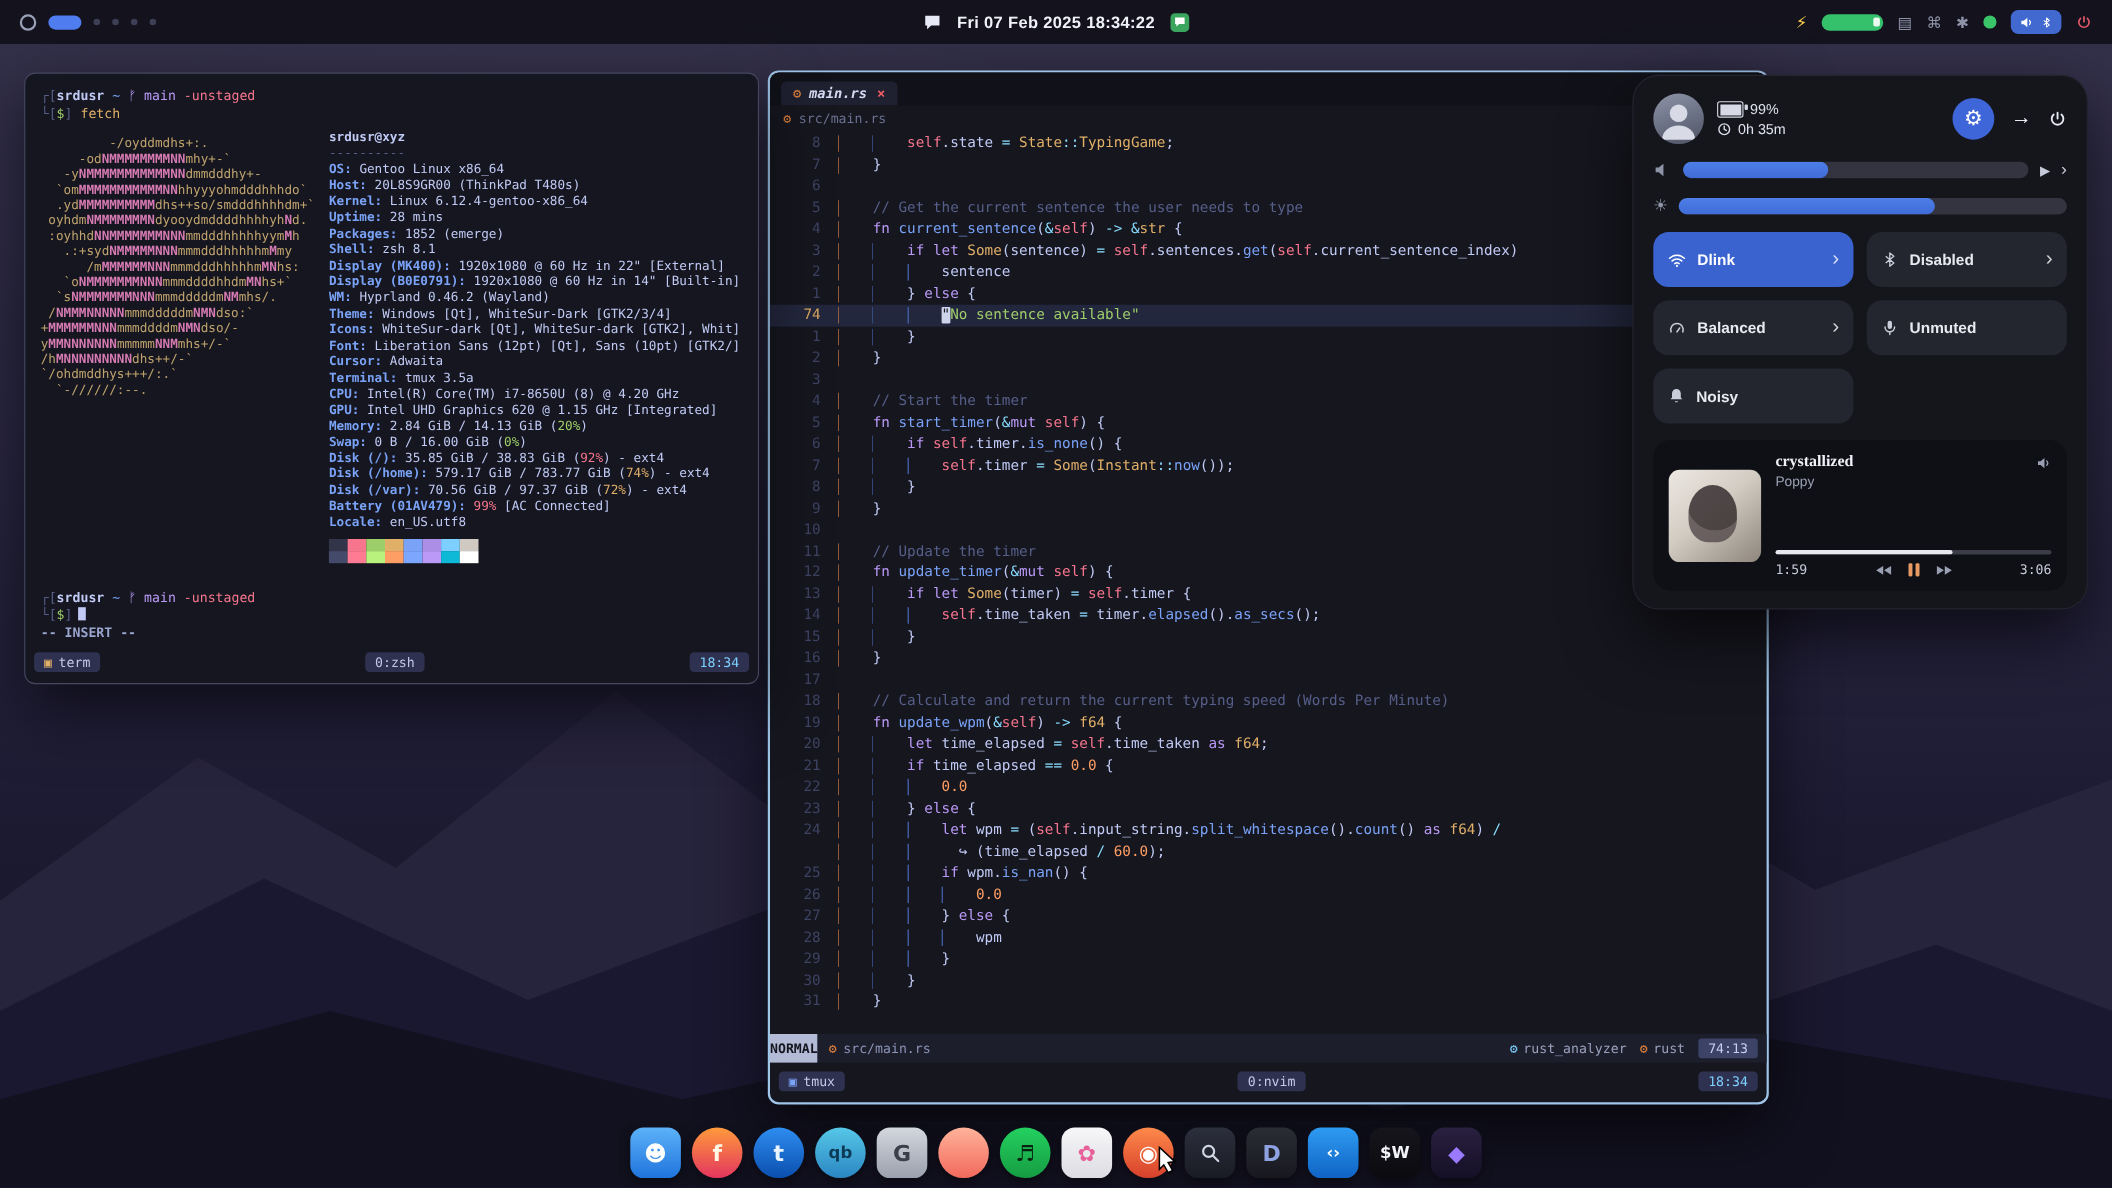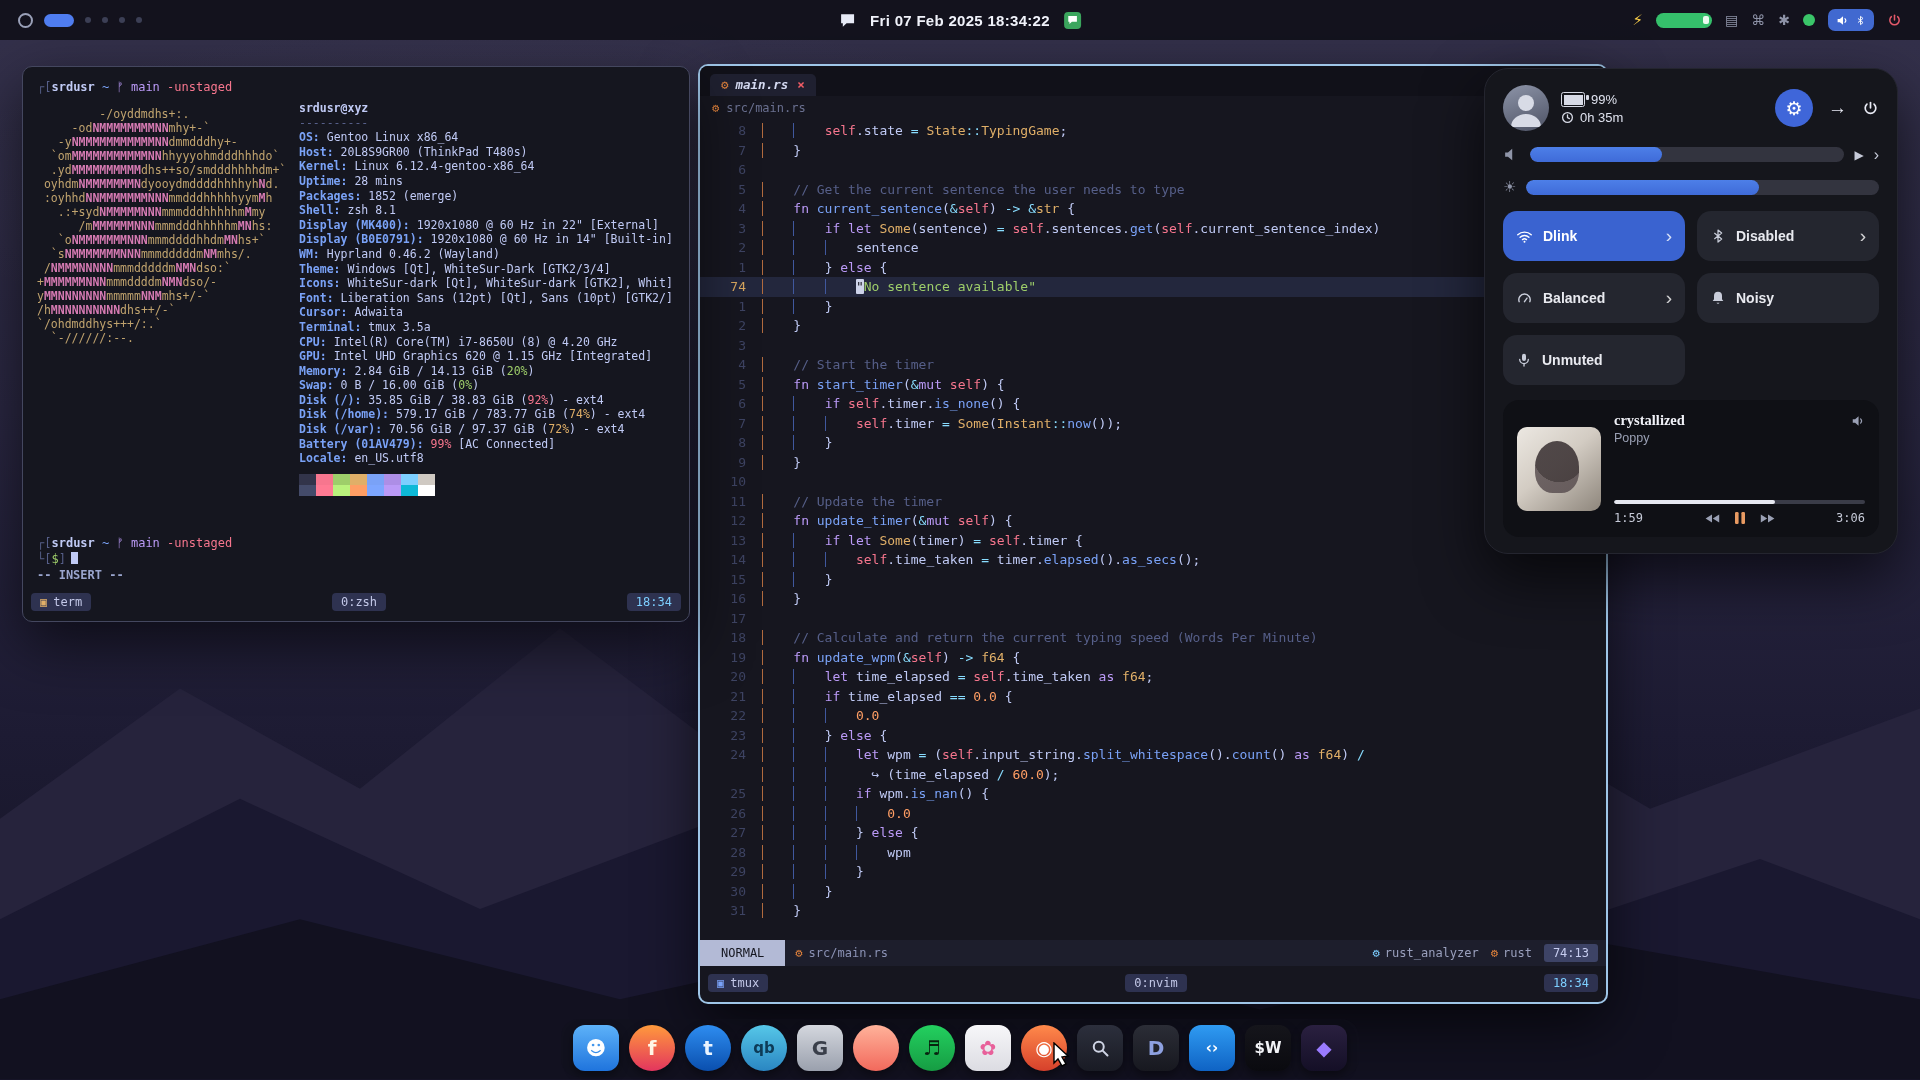--- a/index.html
+++ b/index.html
@@ -94,21 +94,21 @@
   .tk-n{color:#ff9e64;}
   .tk-f{color:#7aa2f7;}
   .tk-o{color:#89ddff;}
   .ind{background-image:linear-gradient(90deg,var(--gc) 1px,transparent 1px);}
   .g0{--gc:#b06a3e;}
   .g1{--gc:#40589e;}
   .g2{--gc:#40589e;}
   .vcursor{background:#cdd3ea;color:#15161f;border-radius:1px;}
   .statusline{height:26px;flex:none;display:flex;align-items:center;gap:10px;background:#1d1e2c;
     font-size:12px;padding-right:8px;}
-  .mode-badge{background:#b3bad6;color:#15161f;font-weight:normal;padding:3px 21px;align-self:stretch;display:flex;align-items:center;}
+  .mode-badge{background:#b3bad6;color:#15161f;font-weight:bold;padding:3px 0;align-self:stretch;display:flex;align-items:center;}
   .sl-file{display:flex;align-items:center;gap:6px;color:#8b92b5;}
   .sl-right{margin-left:auto;display:flex;align-items:center;gap:12px;}
   .sl-lsp,.sl-lang{display:flex;align-items:center;gap:5px;color:#9aa0bd;}
   .lsp-ico{color:#7dcfff;}
   .pos-badge{background:#3d4366;color:#c7cdf0;border-radius:3px;padding:2px 9px;}
   .ed-tmux{padding-top:4px;}
 
   
   .cc{position:absolute;left:1484px;top:68px;width:414px;height:486px;z-index:20;box-sizing:border-box;
     background:#15161c;border:1px solid #24252f;border-radius:24px;padding:16px 18px;
@@ -225,20 +225,21 @@
           <path d="M12 3.5V11"></path>
           <path d="M7 5.8a7.5 7.5 0 1 0 10 0"></path>
         </svg>
     </span>
   </div>
 </header>
 
 <section class="win term">
   <div class="term-body">
     <div><span class="p-dim">┌[</span><span class="p-user">srdusr</span> <span class="p-path">~</span> <span class="p-branch">ᚠ main</span> <span class="p-flags">-unstaged</span></div>
+    <div><span class="p-dim">└[</span><span class="p-dollar">$</span><span class="p-dim">]</span> <span class="p-cmd">fetch</span></div>
     <div class="fetch-row">
       <pre class="art">         -/oyddmdhs+:.
      -od<span class="a-m">NMMMMMMMMNN</span>mhy+-`
    -y<span class="a-m">NMMMMMMMMMMMNN</span>dmmdddhy+-
   `om<span class="a-m">MMMMMMMMMMMNN</span>hhyyyohmdddhhhdo`
   .yd<span class="a-m">MMMMMMMMMM</span>dhs++so/smdddhhhhdm+`
  oyhdm<span class="a-m">NMMMMMMMN</span>dyooydmddddhhhhyh<span class="a-m">N</span>d.
  :oyhhd<span class="a-m">NNMMMMMMMNNN</span>mmdddhhhhhyym<span class="a-m">M</span>h
    .:+syd<span class="a-m">NMMMMMNNN</span>mmmdddhhhhhm<span class="a-m">M</span>my
       /m<span class="a-m">MMMMMMNNN</span>mmmdddhhhhhm<span class="a-m">MN</span>hs:
@@ -452,35 +453,35 @@
           <svg viewBox="0 0 24 24" width="17" height="17" fill="none" stroke="currentColor" stroke-width="2" stroke-linecap="round">
             <path d="M4.5 16.5a8 8 0 1 1 15 0"></path>
             <path d="M12 16.5l3.5-5"></path>
           </svg>
         </span>
         <span class="tile-label">Balanced</span>
         <span class="tile-chev">›</span>
       </button>
       <button class="tile">
         <span class="tile-ico">
+          <svg viewBox="0 0 24 24" width="16" height="16" fill="none" stroke="currentColor" stroke-width="2" stroke-linecap="round">
+            <rect x="9" y="2.5" width="6" height="11" rx="3" fill="currentColor" stroke="none"></rect>
+            <path d="M5.5 11a6.5 6.5 0 0 0 13 0M12 17.5V21"></path>
+          </svg>
+        </span>
+        <span class="tile-label">Unmuted</span>
+      </button>
+      <button class="tile">
+        <span class="tile-ico">
           <svg viewBox="0 0 24 24" width="16" height="16">
             <path d="M12 2.5a6 6 0 0 1 6 6V14l2 2.5H4L6 14V8.5a6 6 0 0 1 6-6z" fill="currentColor"></path>
             <path d="M9.8 19a2.3 2.3 0 0 0 4.4 0z" fill="currentColor"></path>
           </svg>
         </span>
         <span class="tile-label">Noisy</span>
-      </button>
-      <button class="tile">
-        <span class="tile-ico">
-          <svg viewBox="0 0 24 24" width="16" height="16" fill="none" stroke="currentColor" stroke-width="2" stroke-linecap="round">
-            <rect x="9" y="2.5" width="6" height="11" rx="3" fill="currentColor" stroke="none"></rect>
-            <path d="M5.5 11a6.5 6.5 0 0 0 13 0M12 17.5V21"></path>
-          </svg>
-        </span>
-        <span class="tile-label">Unmuted</span>
       </button>
     </div>
 
   <div class="player">
     <div class="album"></div>
     <div class="p-right">
       <div class="p-top">
         <span class="p-title">crystallized</span>
         <span class="p-vol">
           <svg width="14" height="14" viewBox="0 0 24 24">

